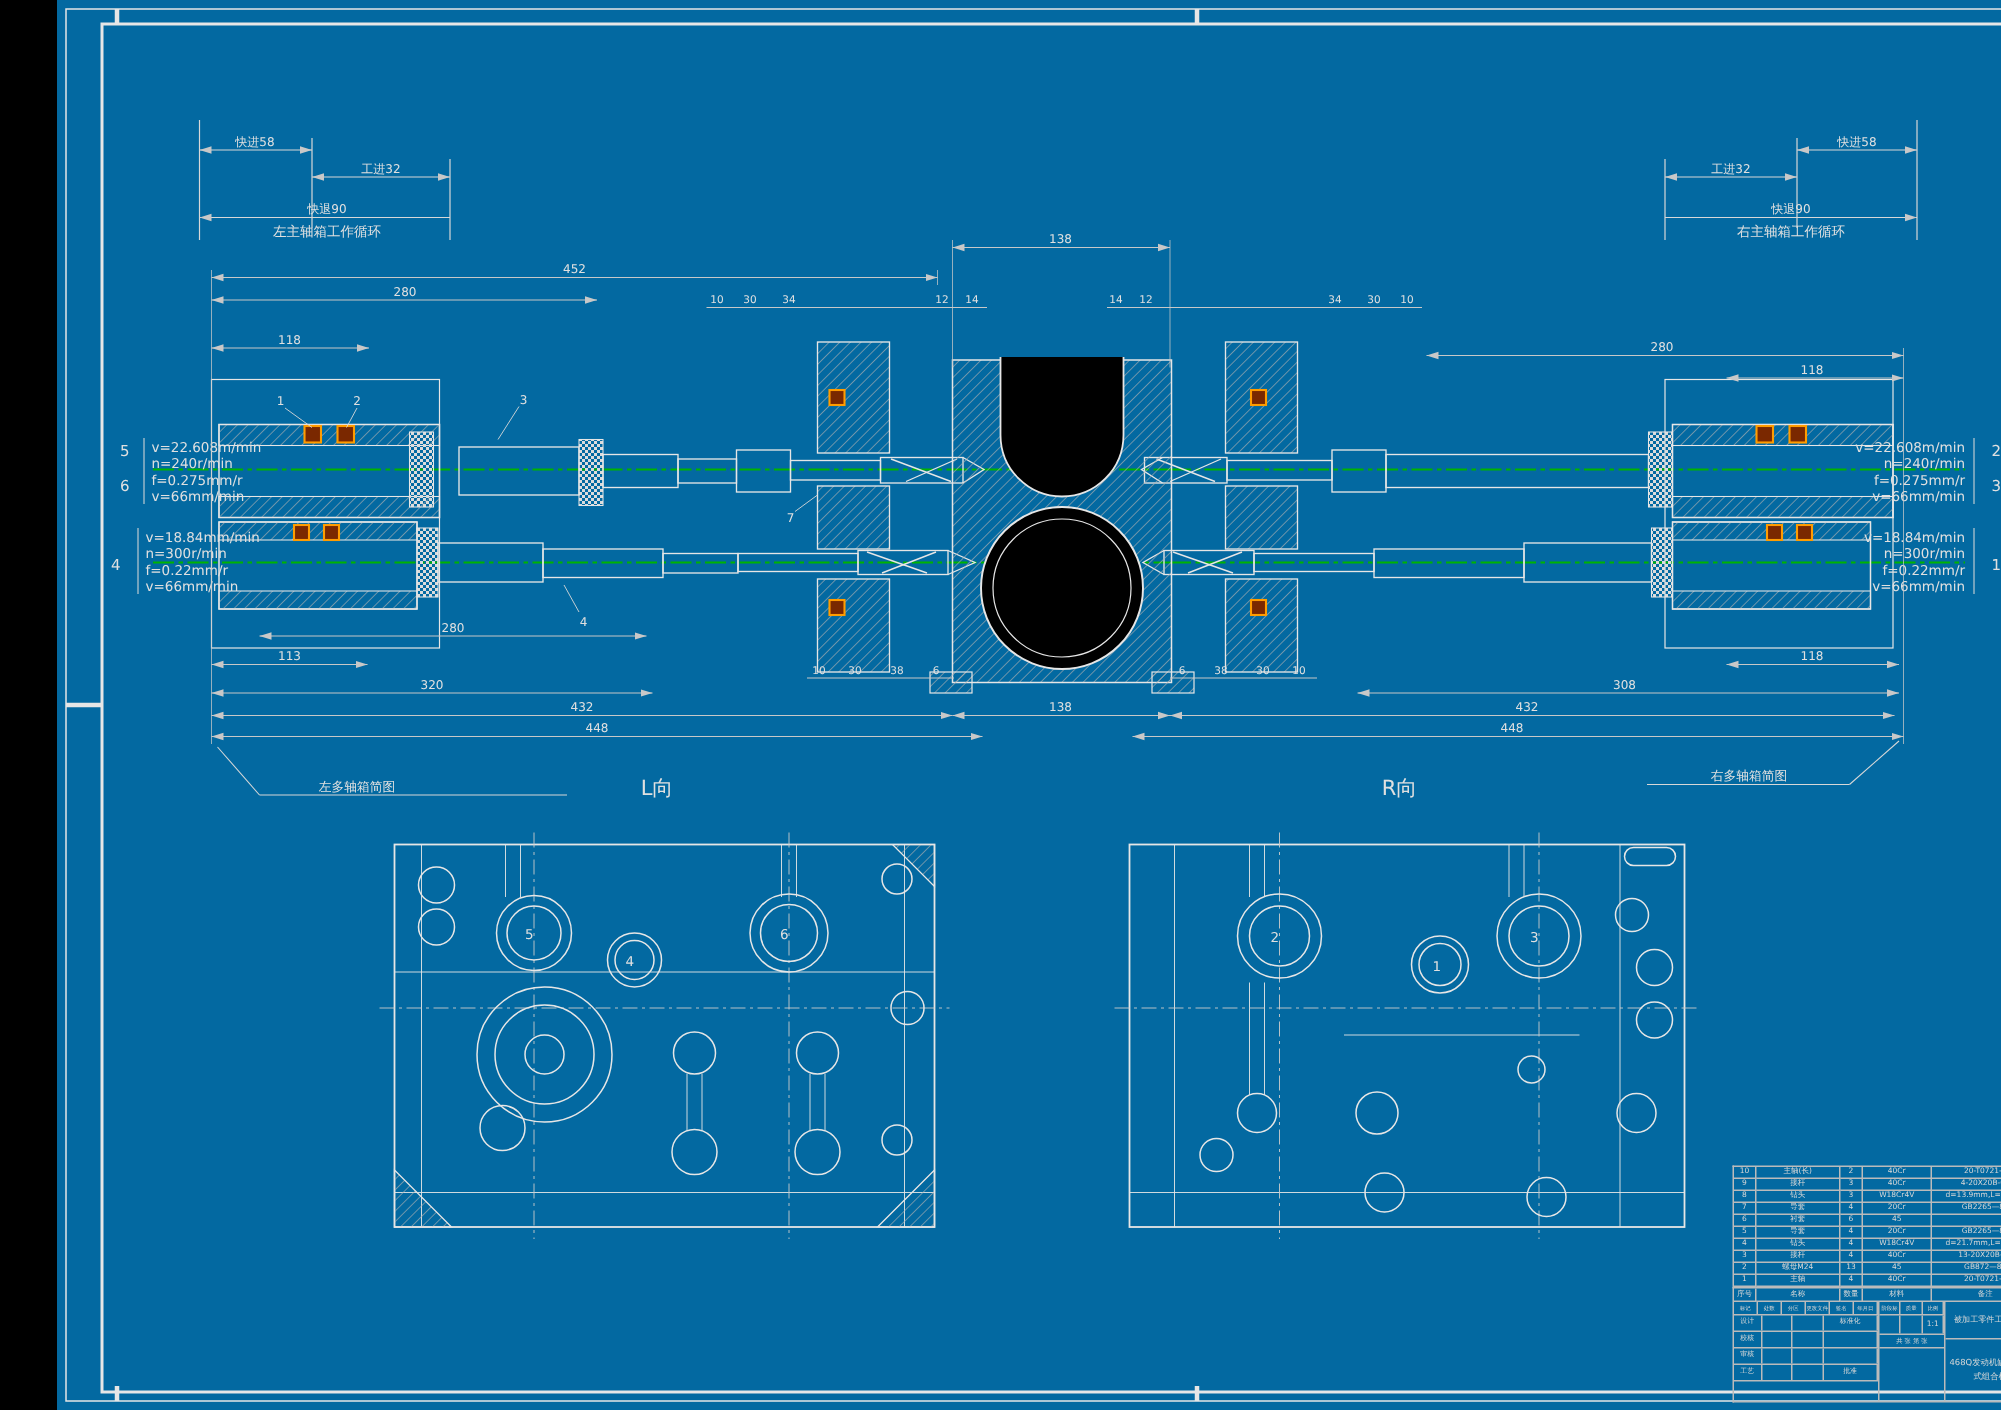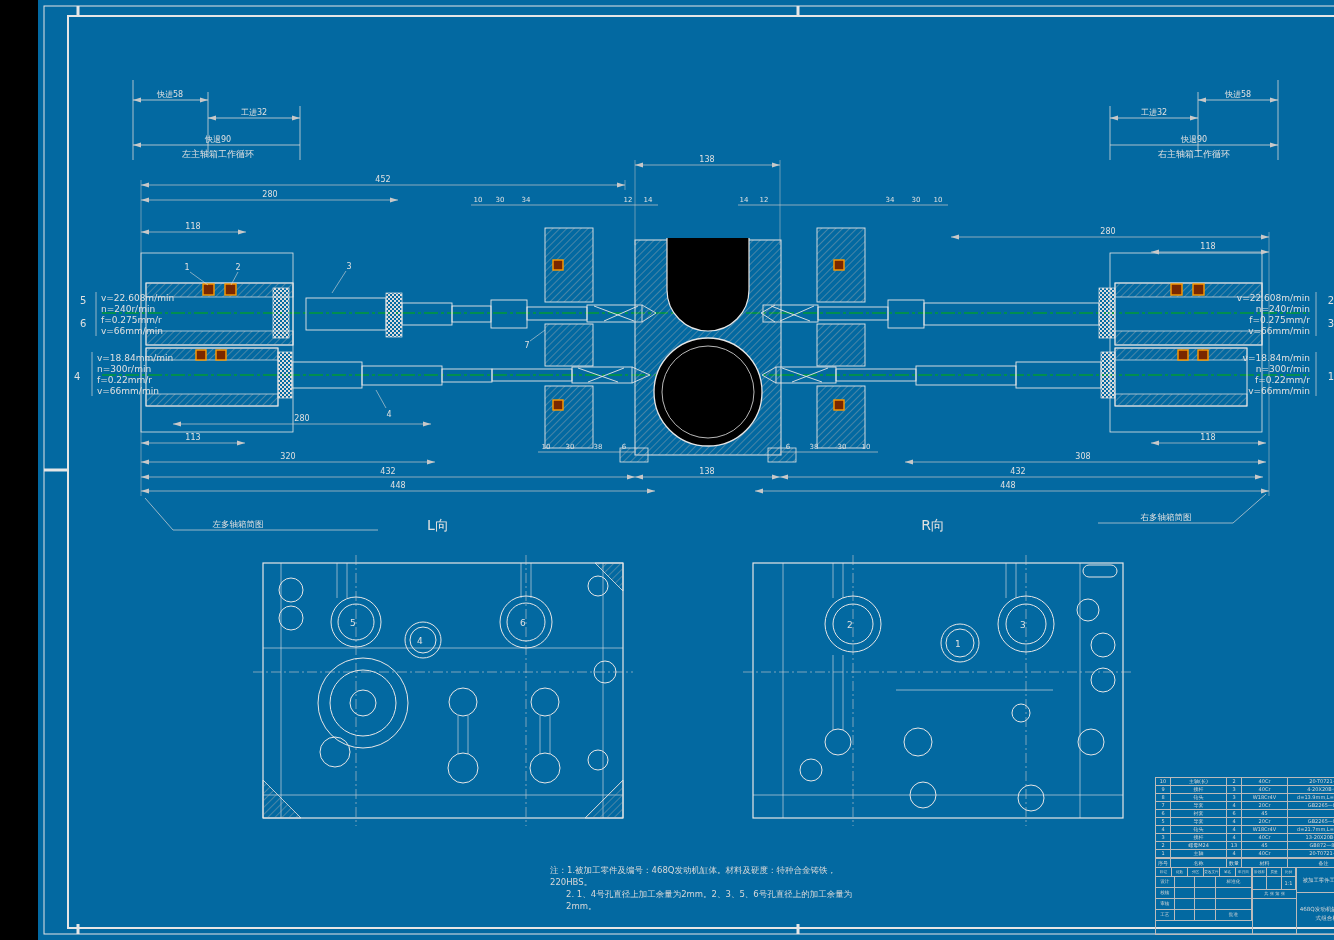--- a/index.html
+++ b/index.html
@@ -418,24 +418,20 @@
           <circle cx="1065" cy="680" r="12"></circle>
       <circle cx="1050" cy="610" r="11"></circle>
       <rect x="1045" y="565" width="34" height="12" rx="6"></rect>
     </g>
     <text x="809" y="628" font-size="9">2</text>
     <text x="917" y="647" font-size="9">1</text>
     <text x="982" y="628" font-size="9">3</text>
   </g>
 </svg>
 
-<div class="notes">
-  <div class="n1">注：1.被加工零件及编号：468Q发动机缸体。材料及硬度：特种合金铸铁，220HBS。</div>
-  <div class="n2">2. 1、4号孔直径上加工余量为2mm。2、3、5、6号孔直径上的加工余量为2mm。</div>
-</div>
 
 <div class="tblock">
   <div class="tb-grid">
     <div>10</div>
         <div>主轴(长)</div>
         <div>2</div>
         <div>40Cr</div>
         <div>20-T0721-4</div>
     <div>9</div>
         <div>接杆</div>

